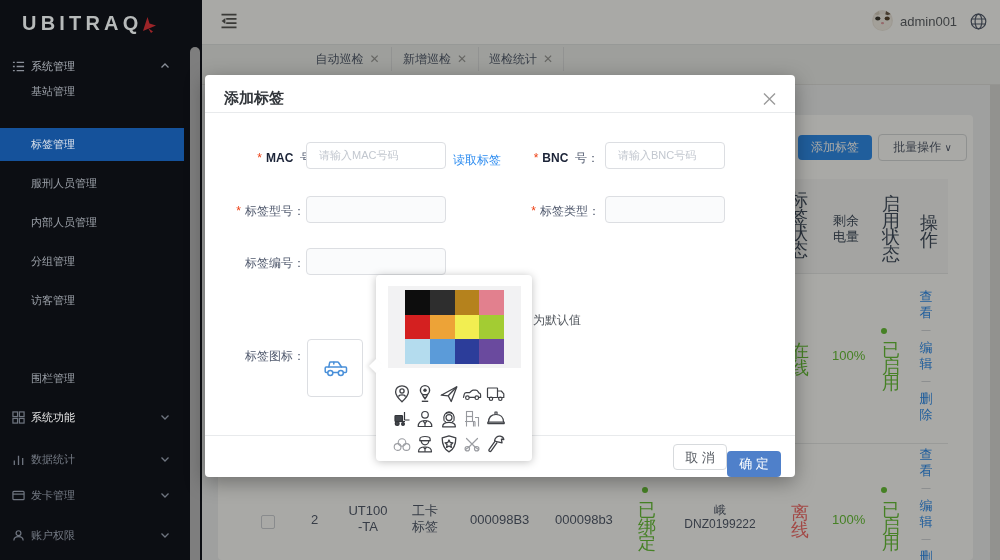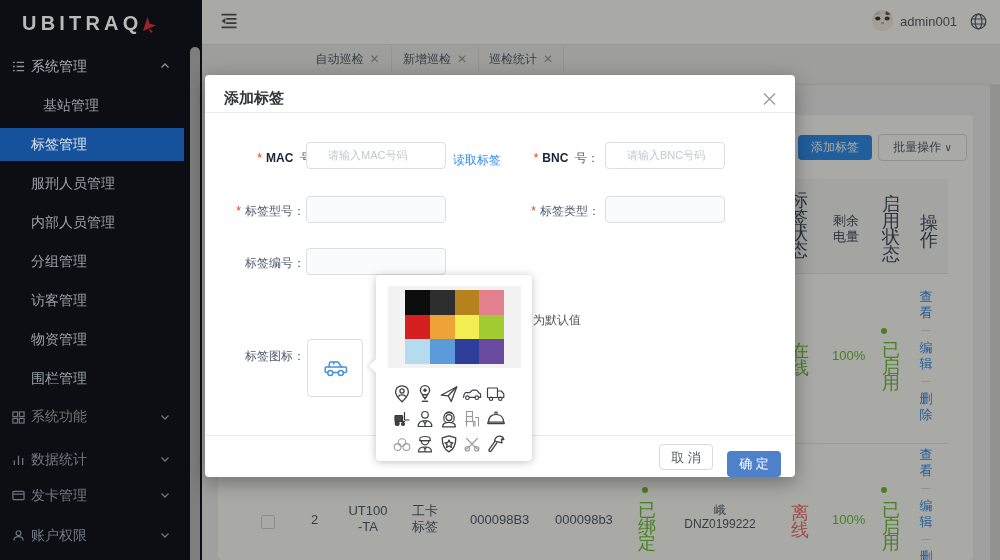--- a/index.html
+++ b/index.html
@@ -3,21 +3,21 @@
 <meta charset="utf-8">
 <style>
 * { margin:0; padding:0; box-sizing:border-box; }
 html,body { width:1000px; height:560px; overflow:hidden; font-family:"Liberation Sans",sans-serif; }
 #stage { position:relative; width:1000px; height:560px; background:#fff; overflow:hidden; }
 .abs { position:absolute; }
 
 
 #sidebar { left:0; top:0; width:202px; height:560px; background:#0c0e13; z-index:5; }
 #logo { position:absolute; left:22px; top:12px; width:160px; height:22px; }
-.mi { position:absolute; left:0; width:184px; height:39px; color:#9ba0a8; font-size:14px; line-height:39px; }
+.mi { position:absolute; left:0; width:184px; height:39px; color:#9ba0a8; font-size:11px; line-height:39px; }
 .mi .txt { position:absolute; left:31px; top:0; }
 .mi .ico { position:absolute; left:12px; top:13px; width:13px; height:13px; }
 .mi .car { position:absolute; right:14px; top:14px; width:10px; height:10px; }
 .mi.active { background:#15529b; color:#dde3ec; }
 #sbthumb { position:absolute; left:190px; top:47px; width:10px; height:513px; background:#7e7e7e; border-radius:6px 6px 0 0; }
 
 
 #content { left:202px; top:0; width:798px; height:560px; background:#f0f2f5; }
 #topbar { position:absolute; left:0; top:0; width:798px; height:45px; background:#fff; border-bottom:1px solid #e4e6e8; }
 #tabbar { position:absolute; left:0; top:45px; width:798px; height:40px; background:#eef0f0; border-bottom:1px solid #e0e0e0; }
@@ -42,23 +42,23 @@
 #overlay { left:202px; top:0; width:798px; height:560px; background:rgba(10,10,0,0.35); z-index:10; }
 
 
 #modal { left:205px; top:75px; width:590px; height:402px; background:#fff; border-radius:4px; box-shadow:0 5px 20px rgba(0,0,0,.35); z-index:20; }
 #mtitle { position:absolute; left:19px; top:14px; font-size:15px; color:#32363b; font-weight:bold; }
 #mhead-line { position:absolute; left:0; top:37px; width:590px; height:1px; background:#e8eaec; }
 #mfoot-line { position:absolute; left:0; top:360px; width:590px; height:1px; background:#e8eaec; }
 .flabel { position:absolute; font-size:12px; color:#515a6e; text-align:right; }
 .flabel b { font-weight:700; color:#1c2438; }
 .star { color:#ed4014; margin-right:4px; }
-.finput { position:absolute; height:27px; border:1px solid #dcdee2; border-radius:4px; background:#fff; font-size:11px; color:#c2c7cf; line-height:25px; padding-left:21px; }
+.finput { position:absolute; height:27px; border:1px solid #dcdee2; border-radius:4px; background:#fff; font-size:11px; color:#c2c7cf; line-height:25px; padding-left:12px; }
 .mbtn { position:absolute; width:54px; height:26px; border-radius:4px; font-size:13px; text-align:center; line-height:26px; }
-#btn-cancel { left:454px; top:369px; background:#fff; border:1px solid #d7dadd; color:#555a61; }
+#btn-cancel { left:468px; top:369px; background:#fff; border:1px solid #d7dadd; color:#555a61; }
 #btn-ok { left:522px; top:376px; background:#4f80ca; color:#ffffff; }
 #iconbox { position:absolute; left:102px; top:264px; width:56px; height:58px; border:1px solid #dcdee2; border-radius:4px; }
 #defaultnote { position:absolute; left:328px; top:237px; font-size:12px; color:#51565d; }
 
 
 #popup { position:absolute; left:171px; top:200px; width:156px; height:186px; background:#fff; border-radius:4px; box-shadow:0 1px 8px rgba(0,0,0,.25); z-index:30; }
 #palette { position:absolute; left:12px; top:11px; width:133px; height:82px; background:#f2f2f3; }
 #swatches { position:absolute; left:17px; top:4px; width:99px; height:74px; display:grid; grid-template-columns:repeat(4,24.75px); grid-template-rows:repeat(3,24.67px); }
 .picon { position:absolute; width:20px; height:20px; }
 #swatches i { display:block; }
@@ -153,54 +153,51 @@
       <svg class="ico" viewBox="0 0 14 14">
           <g stroke="#8a8f99" stroke-width="1.4" fill="none">
             <path d="M1 2.5h2M5 2.5h8M1 7h2M5 7h8M1 11.5h2M5 11.5h8"></path>
           </g>
         </svg>
       <span class="txt">系统管理</span>
       <svg class="car" viewBox="0 0 10 10">
           <path d="M1.5 6.5 L5 3 L8.5 6.5" stroke="#8a8f99" stroke-width="1.3" fill="none"></path>
         </svg>
     </div>
-    <div class="mi" style="top:86px;margin-left:12px;">
+    <div class="mi" style="top:72px;">
         <span class="txt">基站管理</span>
       </div>
     <div class="mi active" style="top:128px;height:33px;line-height:33px;">
         <span class="txt">标签管理</span>
       </div>
     <div class="mi" style="top:164px;">
         <span class="txt">服刑人员管理</span>
       </div>
     <div class="mi" style="top:203px;">
         <span class="txt">内部人员管理</span>
       </div>
     <div class="mi" style="top:242px;">
         <span class="txt">分组管理</span>
       </div>
     <div class="mi" style="top:281px;">
         <span class="txt">访客管理</span>
-      </div>
-    <div class="mi" style="top:320px;">
-        <span class="txt">物资管理</span>
       </div>
     <div class="mi" style="top:359px;">
         <span class="txt">围栏管理</span>
       </div>
     <div class="mi" style="top:398px;">
       <svg class="ico" viewBox="0 0 14 14">
           <g stroke="#6f7580" stroke-width="1.3" fill="none">
             <rect x="1" y="1" width="5" height="5"></rect>
             <rect x="8" y="1" width="5" height="5"></rect>
             <rect x="1" y="8" width="5" height="5"></rect>
             <rect x="8" y="8" width="5" height="5"></rect>
           </g>
         </svg>
-      <span class="txt" style="color:#737373;font-family:Liberation Mono, monospace;">系统功能</span>
+      <span class="txt" style="color:#e5e5e5;">系统功能</span>
       <svg class="car" viewBox="0 0 10 10">
           <path d="M1.5 3.5 L5 7 L8.5 3.5" stroke="#6f7580" stroke-width="1.3" fill="none"></path>
         </svg>
     </div>
     <div class="mi" style="top:440px;">
       <svg class="ico" viewBox="0 0 14 14">
           <g stroke="#6f7580" stroke-width="1.4" fill="none">
             <path d="M2.5 13V8M7 13V3M11.5 13V5.5"></path>
           </g>
         </svg>

